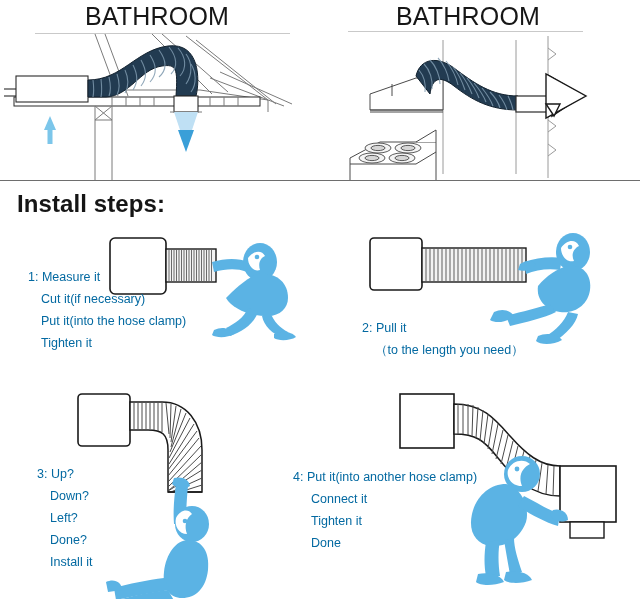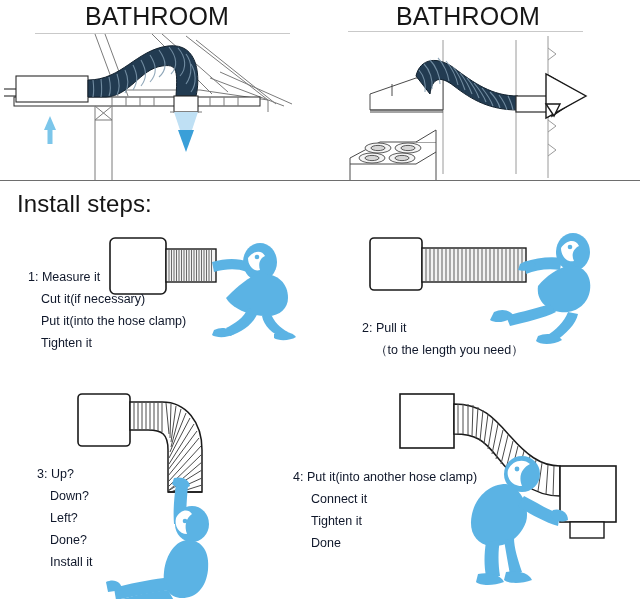--- a/index.html
+++ b/index.html
@@ -78,35 +78,35 @@
     height: 1px;
     background: #6e6e6e;
   }
 
   
   #steps-heading {
     position: absolute;
     left: 17px;
     top: 190px;
     font-size: 24px;
-    font-weight: 400;
+    font-weight: 700;
     color: #151515;
     letter-spacing: 0.1px;
     white-space: nowrap;
   }
 
   
   .step-block {
     position: absolute;
   }
   .step-lines {
     position: absolute;
     font-size: 12.5px;
     line-height: 22px;
-    color: #0f172a;
+    color: #0369a1;
     white-space: nowrap;
   }
   .step-line { display: block; }
   .step-line.indented { padding-left: 13px; }
   .step-line.indented-wide { padding-left: 18px; }
 
   .step-art {
     position: absolute;
   }
   .step-art svg { display: block; overflow: visible; }

